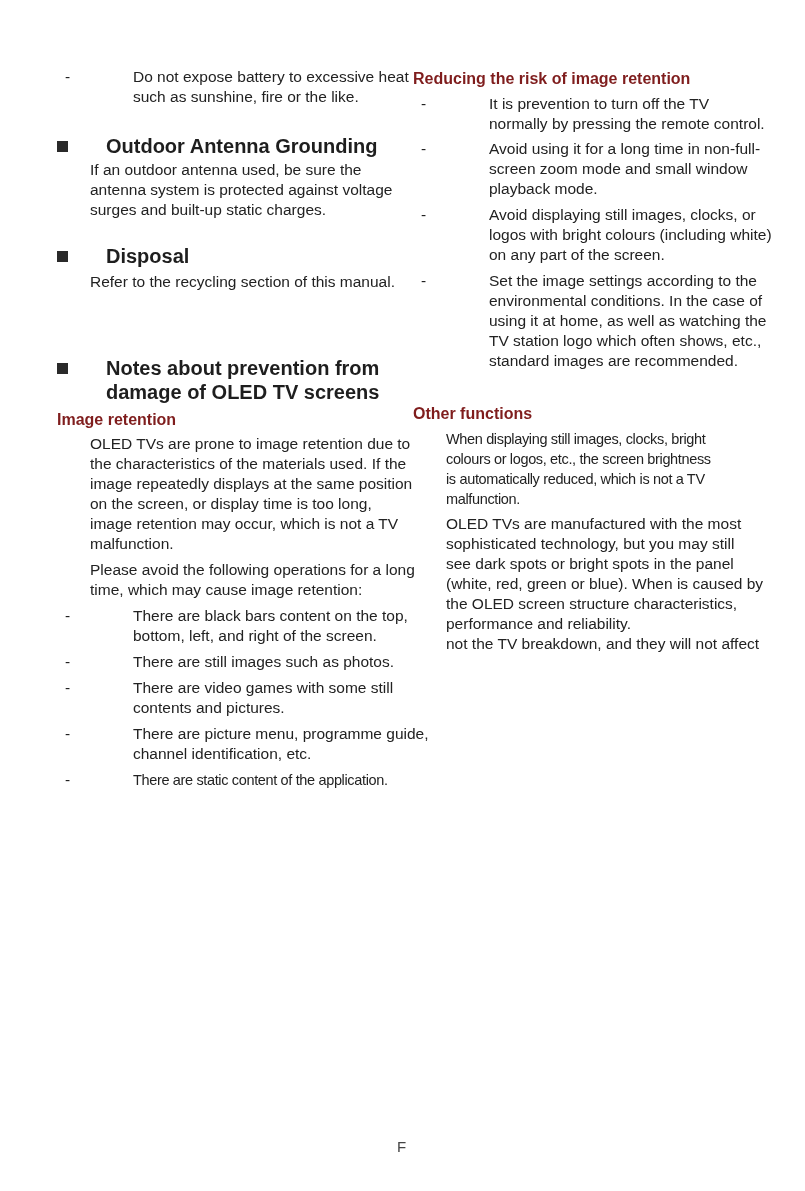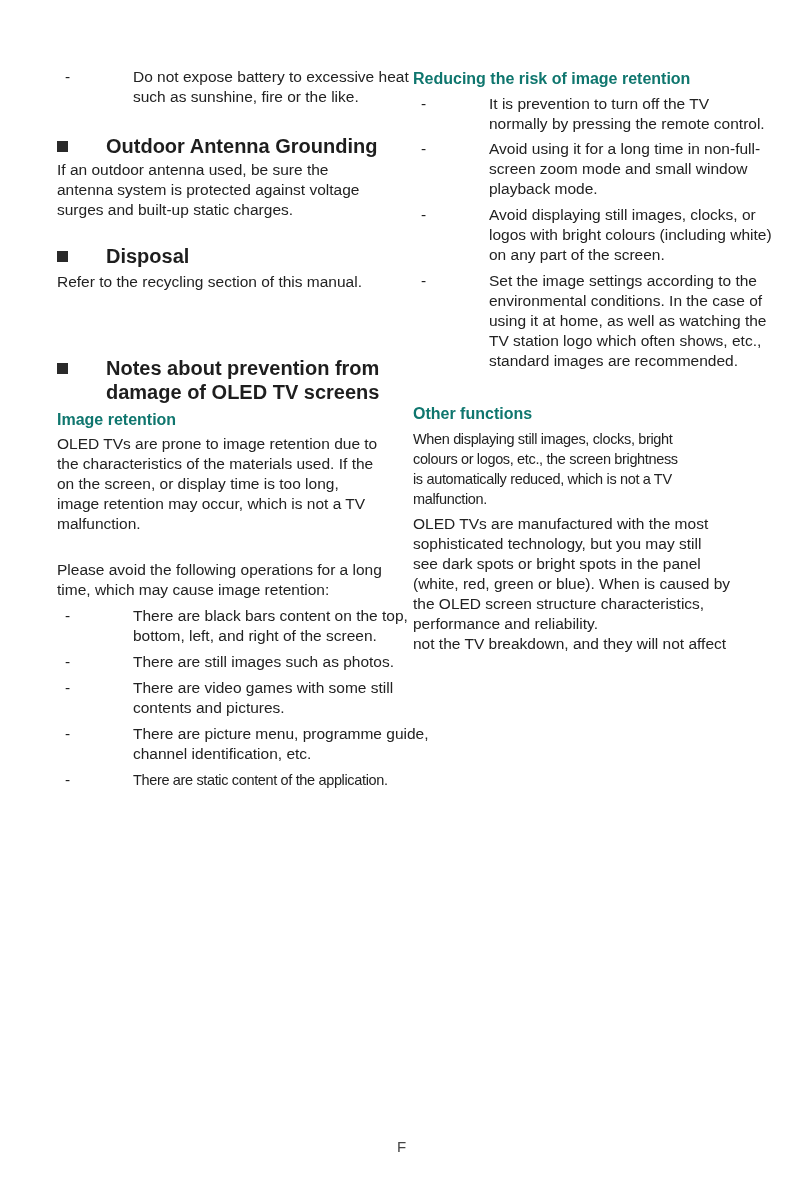--- a/index.html
+++ b/index.html
@@ -4,28 +4,28 @@
 <style>
   html, body { margin: 0; padding: 0; background: #ffffff; }
   body {
     width: 805px; height: 1191px; position: relative; overflow: hidden;
     font-family: "Liberation Sans", sans-serif; color: #222222;
   }
   .col { position: absolute; top: 0; }
   .col-left { left: 57px; width: 340px; }
   .col-right { left: 413px; width: 345px; }
   .line { font-size: 15.5px; line-height: 20px; white-space: nowrap; }
-  .para { position: absolute; }
+  .para { position: absolute; margin-left: 33px; }
   .bullet { position: absolute; }
   .bullet .dash { position: absolute; left: 8px; top: 0; font-size: 15.5px; line-height: 20px; }
   .bullet .text { position: absolute; left: 28px; top: 0; margin-left: 48px; }
   .h2 { position: absolute; font-weight: bold; font-size: 20px; line-height: 24px; white-space: nowrap; color: #1e1e1e; }
   .h2 .sq { position: absolute; left: 0; width: 11px; height: 11px; background: #2a2a2a; }
   .h2 .t { position: absolute; left: 28px; top: 0; margin-left: 21px; }
-  .h3 { position: absolute; font-weight: bold; font-size: 16px; line-height: 20px; white-space: nowrap; color: #0f766e; }
+  .h3 { position: absolute; font-weight: bold; font-size: 16px; line-height: 20px; white-space: nowrap; color: #7f1d1d; }
   .narrow { font-size: 14.5px; letter-spacing: -0.35px; }
   .footer { position: absolute; left: 397px; top: 1138px; font-size: 15px; color: #444; }
 </style>
 </head>
 <body>
 
 <div class="col col-left">
 
   <div class="bullet" style="top:67px;">
     <span class="dash">-</span>
@@ -59,20 +59,21 @@
       <div>Notes about prevention from</div>
       <div>damage of OLED TV screens</div>
     </div>
   </div>
 
   <div class="h3" style="top:410px; left:0;">Image retention</div>
 
   <div class="para" style="top:434px; left:0;">
     <div class="line">OLED TVs are prone to image retention due to</div>
     <div class="line">the characteristics of the materials used. If the</div>
+    <div class="line">image repeatedly displays at the same position</div>
     <div class="line">on the screen, or display time is too long,</div>
     <div class="line">image retention may occur, which is not a TV</div>
     <div class="line">malfunction.</div>
   </div>
 
   <div class="para" style="top:560px; left:0;">
     <div class="line">Please avoid the following operations for a long</div>
     <div class="line">time, which may cause image retention:</div>
   </div>
 

